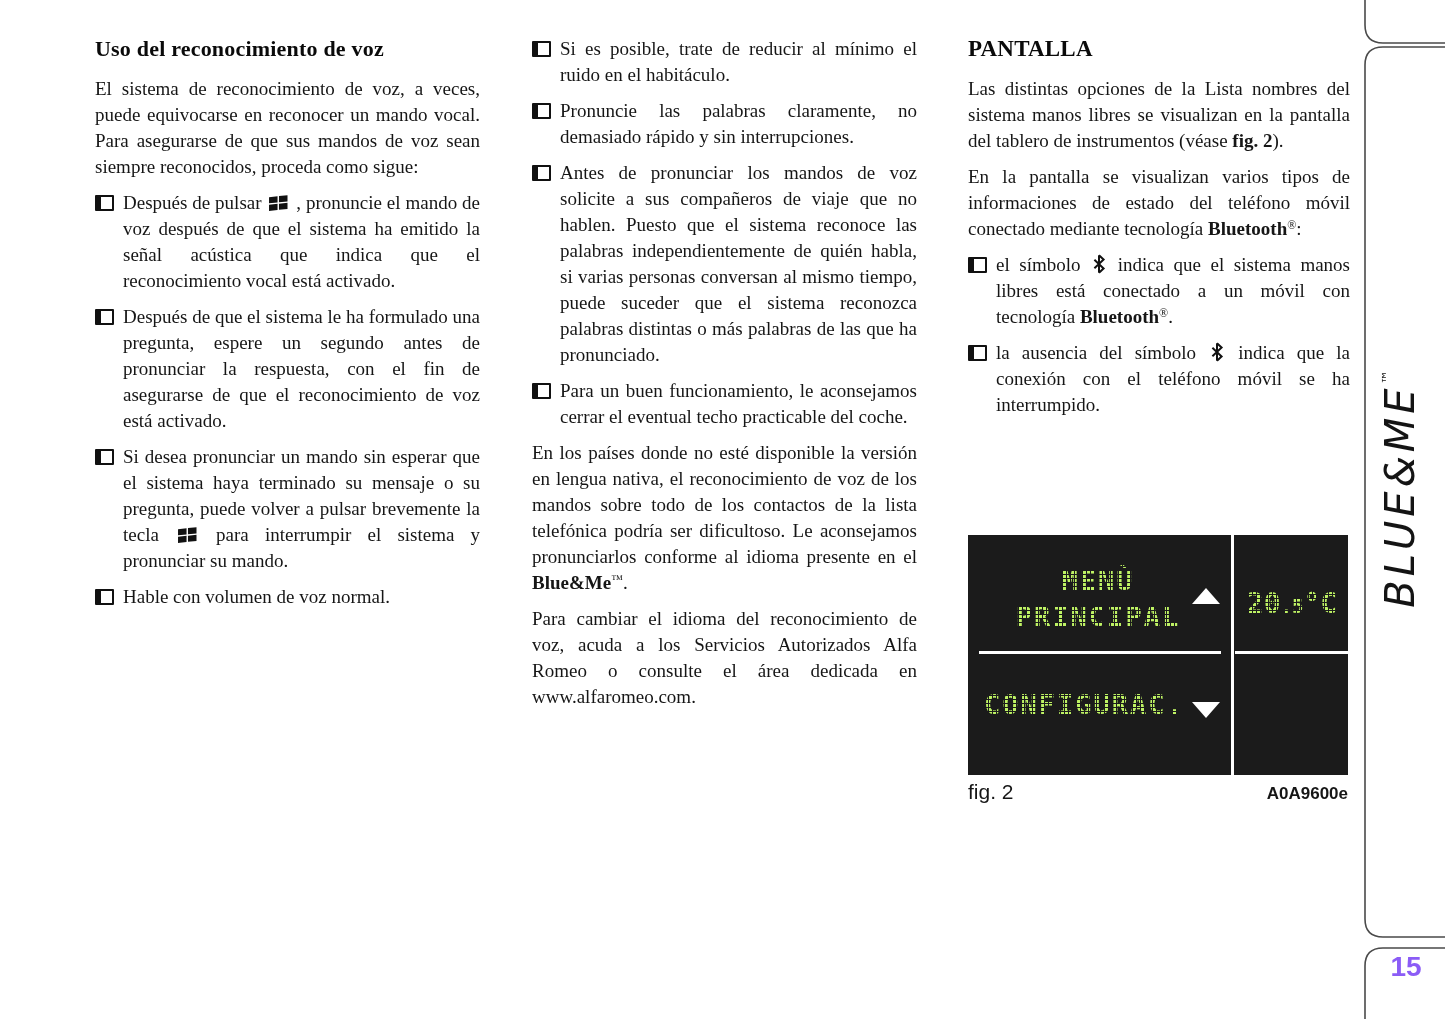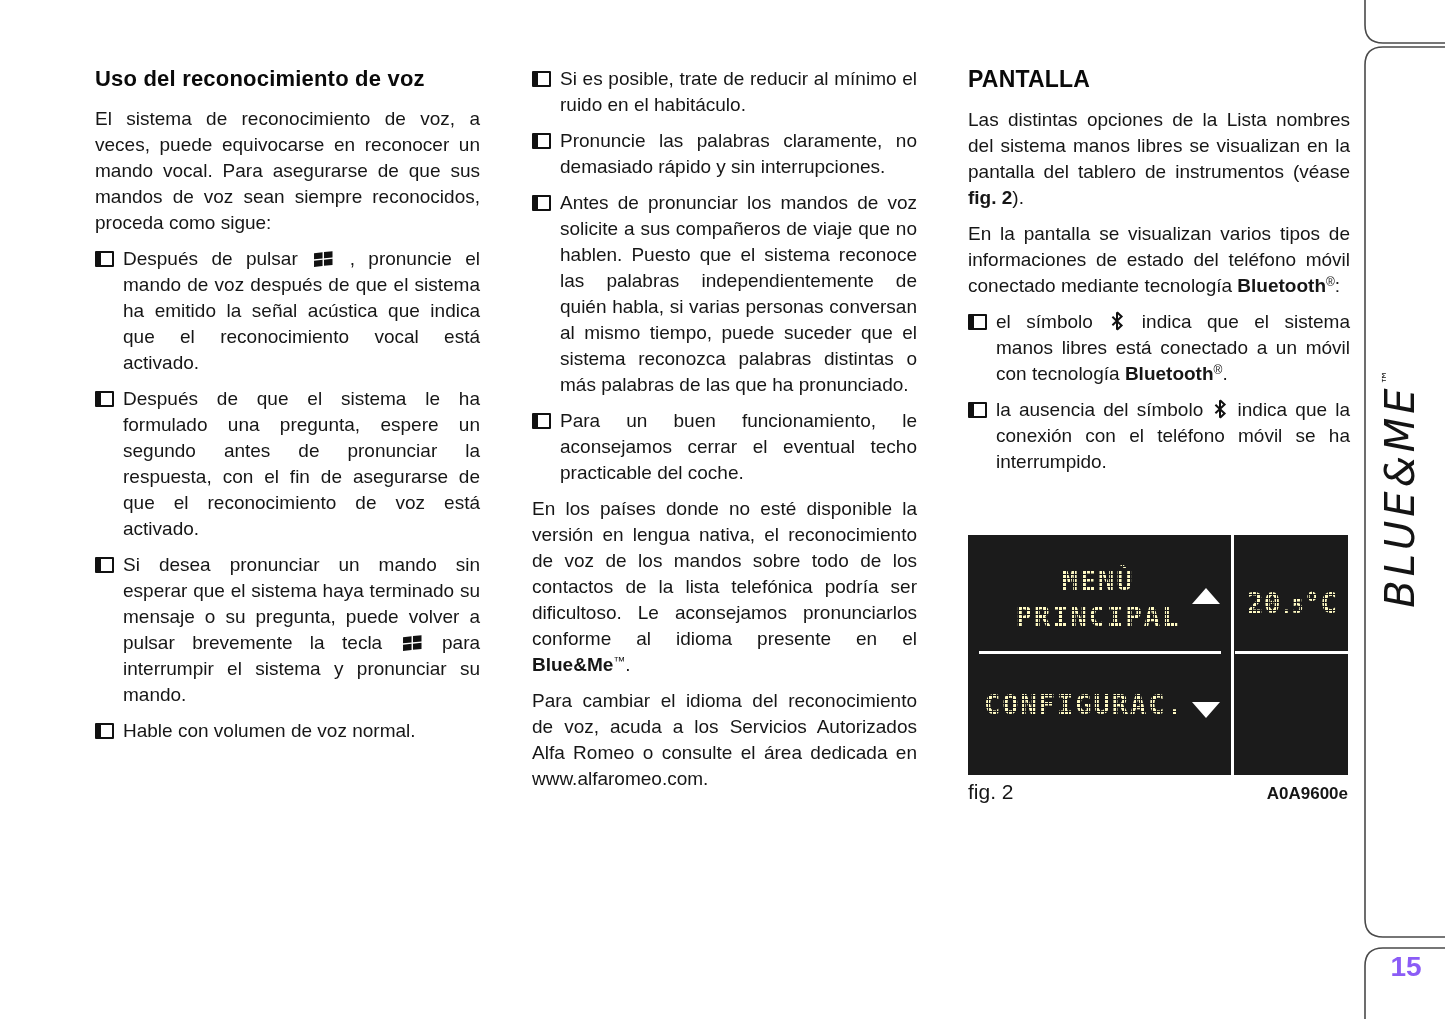--- a/index.html
+++ b/index.html
@@ -5,21 +5,21 @@
   html,body{margin:0;padding:0;background:#e8e8e8;}
   .page{
     position:relative;
     width:1445px;height:1019px;
     background:#ffffff;
     font-family:"Liberation Sans", sans-serif;
     color:#161616;
     overflow:hidden;
   }
   
-  .col{position:absolute;top:66px;text-align:justify;}
+  .col{position:absolute;top:36px;text-align:justify;font-family:Liberation Serif, serif;}
   .col-left {left:95px; width:385px;}
   .col-mid  {left:532px;width:385px;}
   .col-right{left:968px;width:382px;}
   .h-section{
     font-size:22px;font-weight:bold;letter-spacing:.2px;
     margin:0 0 14px 0;text-align:left;color:#0a0a0a;
   }
   .h-caps{font-size:23px;}
   .para{font-size:19px;line-height:26px;margin:0 0 10px 0;}
   .bullet{
@@ -34,21 +34,21 @@
   }
   .b{font-weight:bold;}
   sup.reg{font-size:12px;line-height:0;vertical-align:6px;}
   .icon-inline{vertical-align:-2px;margin:0 2px;}
   .icon-bt{vertical-align:-3px;margin:0 2px;}
 
   
   .display{
     position:absolute;left:968px;top:535px;width:380px;height:240px;
     background:#1b1b1b;
-    font-family:"DejaVu Sans Mono", monospace;font-weight:bold;color:#fef9c3;
+    font-family:"DejaVu Sans Mono", monospace;font-weight:bold;color:#bef264;
   }
   .dotmx{position:relative;}
   .dotmx::after{
     content:"";position:absolute;inset:0;pointer-events:none;
     background:
       repeating-linear-gradient(90deg,#1b1b1b 0 1px,transparent 1px 4px),
       repeating-linear-gradient(0deg,#1b1b1b 0 1px,transparent 1px 4px);
   }
   .d-menu{
     position:absolute;left:18px;top:28px;width:224px;

